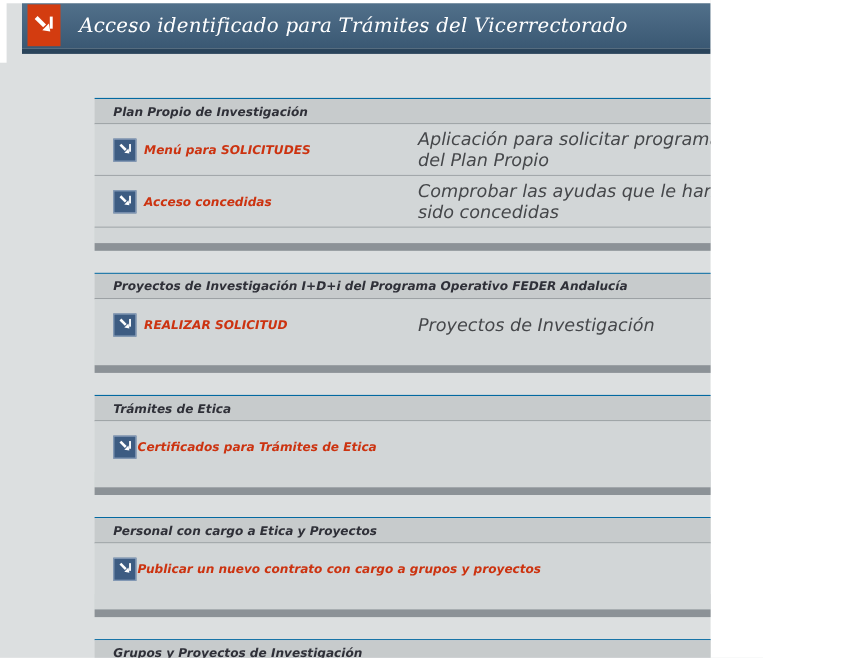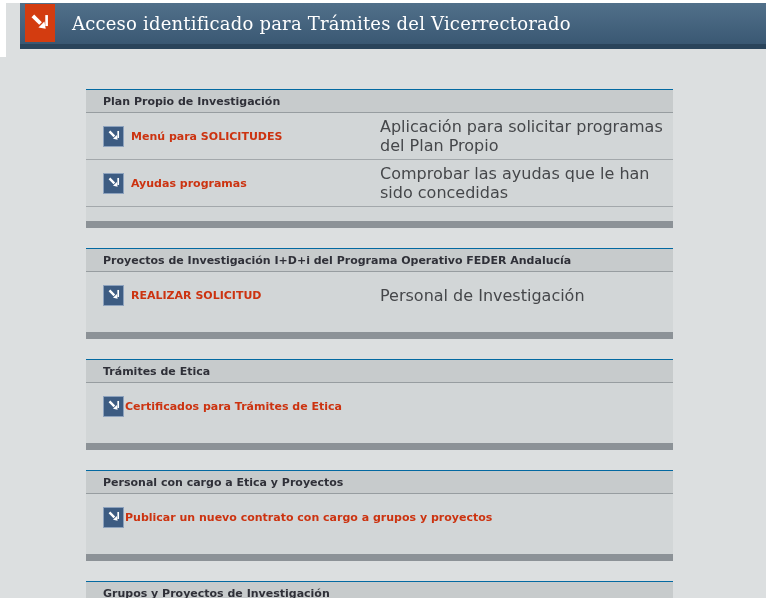--- a/index.html
+++ b/index.html
@@ -1,18 +1,18 @@
 <!DOCTYPE html>
 <html><head>
 <meta charset="utf-8">
 <style>
   html,body{margin:0;padding:0;}
   body{background:#fff;}
-  .page{position:relative;width:766px;height:598px;background:#dcdfe0;overflow:hidden;
-        font-family:"DejaVu Sans","Liberation Sans",sans-serif;}
+  .page{position:relative;width:646px;height:598px;background:#dcdfe0;overflow:hidden;
+        font-family:"DejaVu Sans","Liberation Sans",sans-serif;font-style:italic;}
   .top-white{position:absolute;left:0;top:0;width:766px;height:3px;background:#ffffff;}
   .left-white{position:absolute;left:0;top:0;width:6px;height:57px;background:#ffffff;}
 
   
   .header-bar{position:absolute;left:20px;top:3px;right:0;height:41px;
               background:linear-gradient(#51708a,#3a5873);
               border-bottom:5px solid #2a445b;}
   .logo{position:absolute;left:5px;top:1px;width:30px;height:38px;background:#d33c10;
         display:flex;align-items:center;justify-content:center;cursor:pointer;}
   .logo svg{width:22px;height:22px;display:block;}
@@ -73,40 +73,40 @@
             <span class="row-desc">Aplicación para solicitar programas del Plan Propio</span>
           </div>
           <div class="row divided">
             <span class="mini-icon">
               <svg viewBox="0 0 20 20" aria-hidden="true">
                 <path d="M3.5 3.5 L10.5 10.5" stroke="#ffffff" stroke-width="3.4" fill="none"></path>
                 <polygon points="15.2,15.2 14,8.6 8.6,14" fill="#ffffff"></polygon>
                 <rect x="14.8" y="2.8" width="2.4" height="10" fill="#ffffff"></rect>
               </svg>
             </span>
-            <a class="row-link" href="#">Ayudas programas</a>
+            <a class="row-link" href="#">Acceso concedidas</a>
             <span class="row-desc">Comprobar las ayudas que le han sido concedidas</span>
           </div>
           <div class="filler"></div>
         </div>
         <div class="box-bar"></div>
       </section>
       <section class="box">
         <div class="box-header">Proyectos de Investigación I+D+i del Programa Operativo FEDER Andalucía</div>
         <div class="box-body">
           <div class="row">
             <span class="mini-icon">
               <svg viewBox="0 0 20 20" aria-hidden="true">
                 <path d="M3.5 3.5 L10.5 10.5" stroke="#ffffff" stroke-width="3.4" fill="none"></path>
                 <polygon points="15.2,15.2 14,8.6 8.6,14" fill="#ffffff"></polygon>
                 <rect x="14.8" y="2.8" width="2.4" height="10" fill="#ffffff"></rect>
               </svg>
             </span>
             <a class="row-link" href="#">REALIZAR SOLICITUD</a>
-            <span class="row-desc">Personal de Investigación</span>
+            <span class="row-desc">Proyectos de Investigación</span>
           </div>
           <div class="filler"></div>
         </div>
         <div class="box-bar"></div>
       </section>
       <section class="box">
         <div class="box-header">Trámites de Etica</div>
         <div class="box-body">
           <div class="row">
             <span class="mini-icon">

